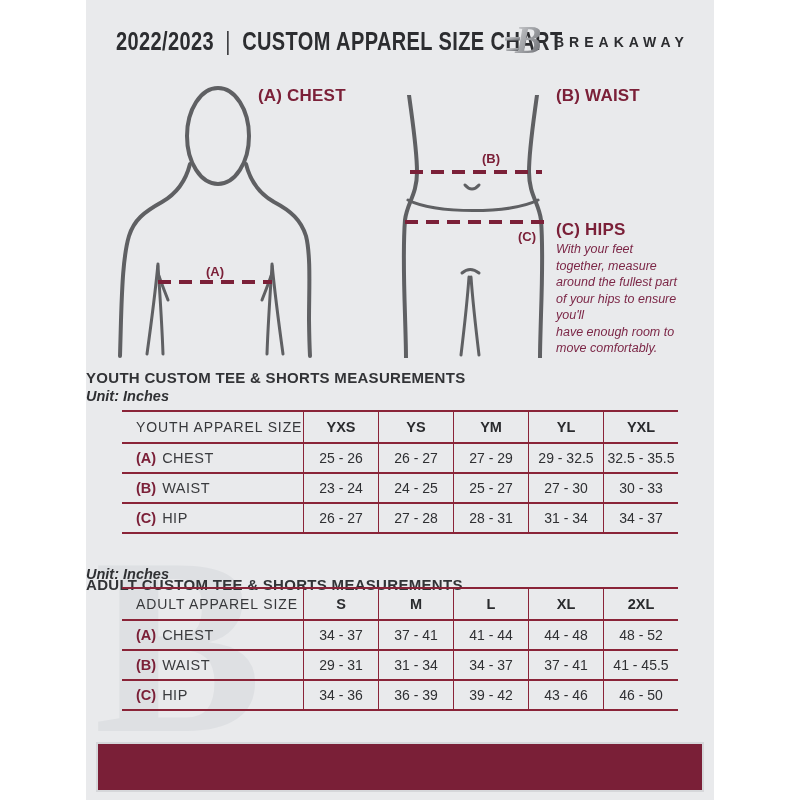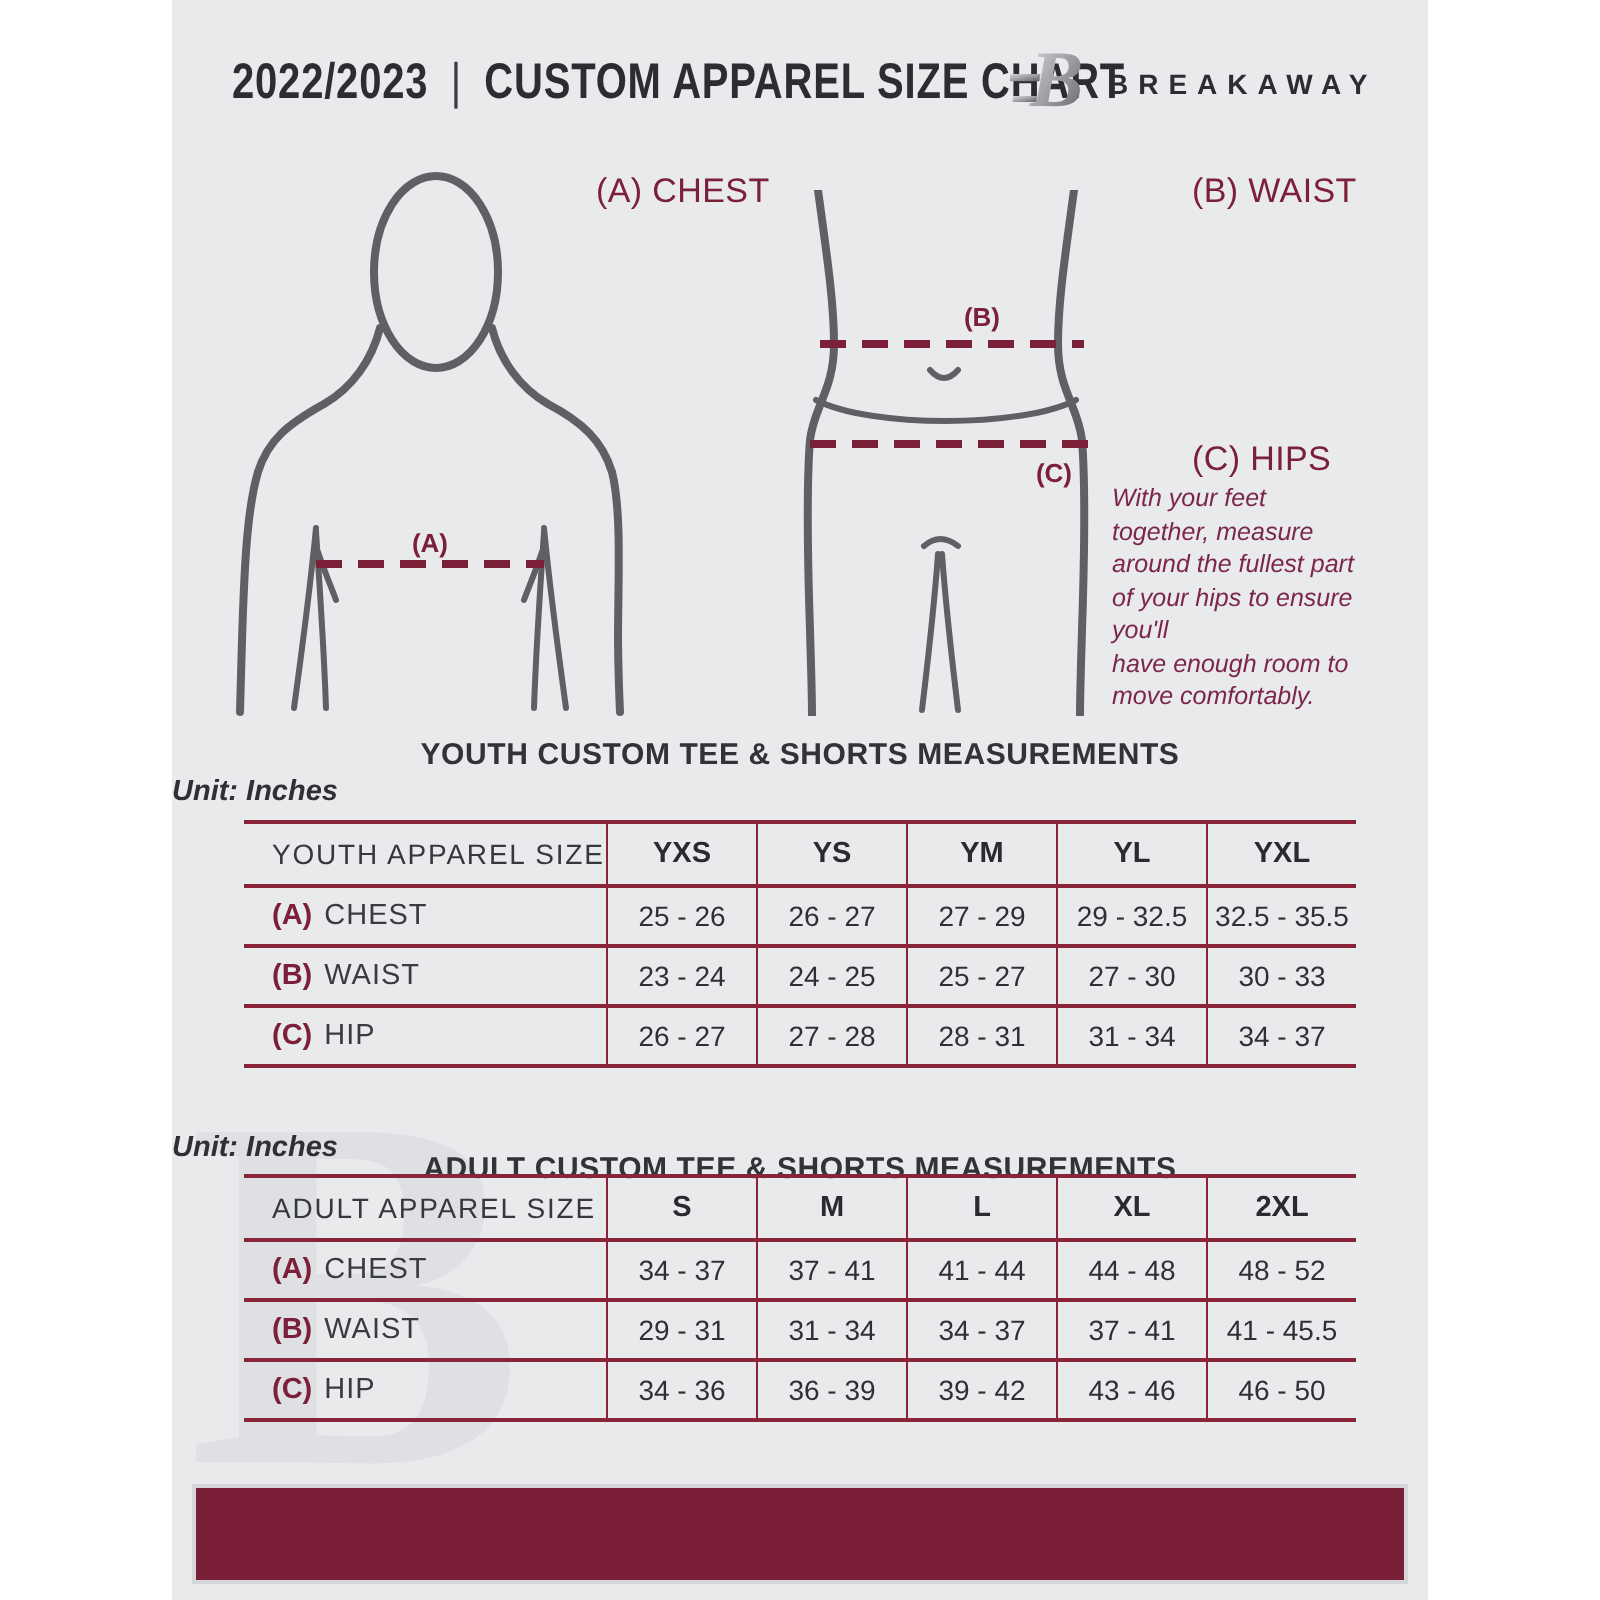--- a/index.html
+++ b/index.html
@@ -30,30 +30,30 @@
   .fig{position:absolute;z-index:1;}
   .fig-torso{left:24px;top:78px;}
   .fig-hips{left:304px;top:95px;}
   .fig path,.fig ellipse,.fig line{fill:none;}
   .fig .body-line{stroke:var(--fig);stroke-width:4;stroke-linecap:round;}
   .fig .body-line-thin{stroke:var(--fig);stroke-width:3;stroke-linecap:round;}
   .fig .dash{stroke:var(--maroon);stroke-width:4;stroke-dasharray:13 8;}
   .fig .fig-label{fill:var(--maroon);font-size:13px;font-weight:bold;font-family:"Liberation Sans",sans-serif;}
 
   
-  .instr-h{position:absolute;font-size:17px;font-weight:400;color:var(--maroon);
-    letter-spacing:.2px;z-index:2;margin-left:40px;}
+  .instr-h{position:absolute;font-size:17px;font-weight:700;color:var(--maroon);
+    letter-spacing:.2px;z-index:2;}
   .instr-b{position:absolute;font-size:12.5px;font-style:italic;font-weight:500;
     color:var(--maroon-soft);line-height:1.32;white-space:pre-line;z-index:2;}
   .ih-a{left:172px;top:86px;} .ib-a{left:172px;top:107px;width:175px;}
   .ih-b{left:470px;top:86px;} .ib-b{left:470px;top:107px;width:175px;}
   .ih-c{left:470px;top:220px;}.ib-c{left:470px;top:241px;width:178px;}
 
   
-  .sec-title{position:absolute;left:0;width:628px;text-align:center;font-size:15px;
+  .sec-title{position:absolute;left:0;width:628px;font-size:15px;
     font-weight:700;color:#323336;letter-spacing:.3px;z-index:2;}
   .sec-unit{position:absolute;left:0;width:628px;text-align:left;font-size:14.5px;
     font-style:italic;font-weight:600;color:#2F3033;z-index:2;}
   .t1-title{top:369px;} .t1-unit{top:388px;}
   .t2-title{top:576px;} .t2-unit{top:566px;}
 
   
   .size-table{position:absolute;left:36px;width:556px;z-index:2;}
   .tbl-youth{top:410px;} .tbl-adult{top:587px;}
   .t-row{display:grid;grid-template-columns:181px repeat(5,75px);

